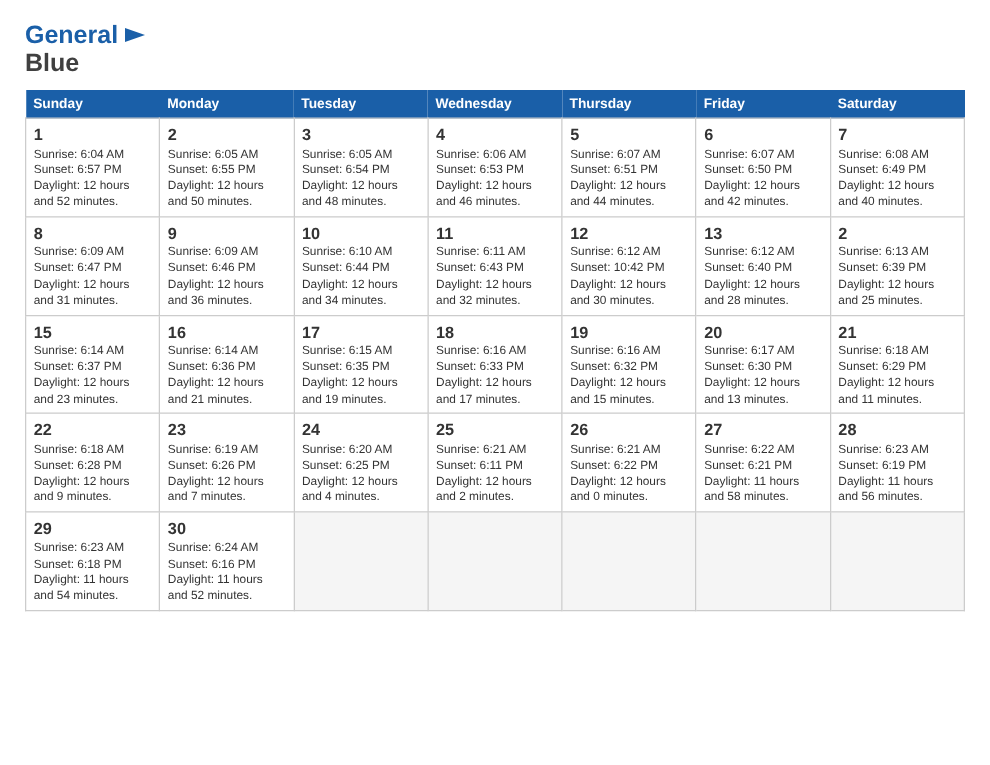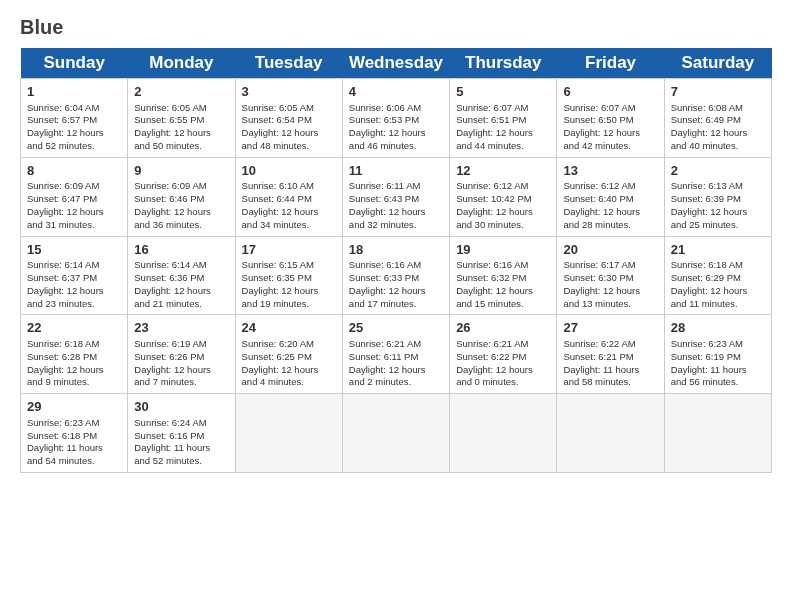--- a/index.html
+++ b/index.html
@@ -52,22 +52,22 @@
     }
     table {
       width: 100%;
       border-collapse: collapse;
       font-size: 10px;
     }
     thead tr th {
       background-color: #1a5fa8;
       color: #fff;
       padding: 5px 6px;
-      text-align: center;
-      font-size: 17px;
+      text-align: left;
+      font-size: 11px;
       font-weight: bold;
     }
     tbody tr td {
       border: 1px solid #ccc;
       padding: 4px 6px;
       vertical-align: top;
       width: 14.28%;
       height: 78px;
       background: #fff;
       color: #333;
@@ -87,20 +87,26 @@
       background: #fff;
     }
   </style>
 </head>
 <body>
 
 <div class="page">
   <div class="header-area">
     <div class="logo">
       <div>
+        <div style="display:flex;align-items:center;">
+          <span class="logo-text"><span>General</span></span>
+          <svg class="logo-arrow" viewBox="0 0 30 30">
+            <polygon points="5,8 25,15 5,22" fill="#1a5fa8"></polygon>
+          </svg>
+        </div>
         <div class="logo-text" style="color:#404040;font-size:20px;">Blue</div>
       </div>
     </div>
     <div class="title-area">
       <div class="main-title"></div>
       <div class="subtitle"></div>
     </div>
   </div>
 
   <table>

